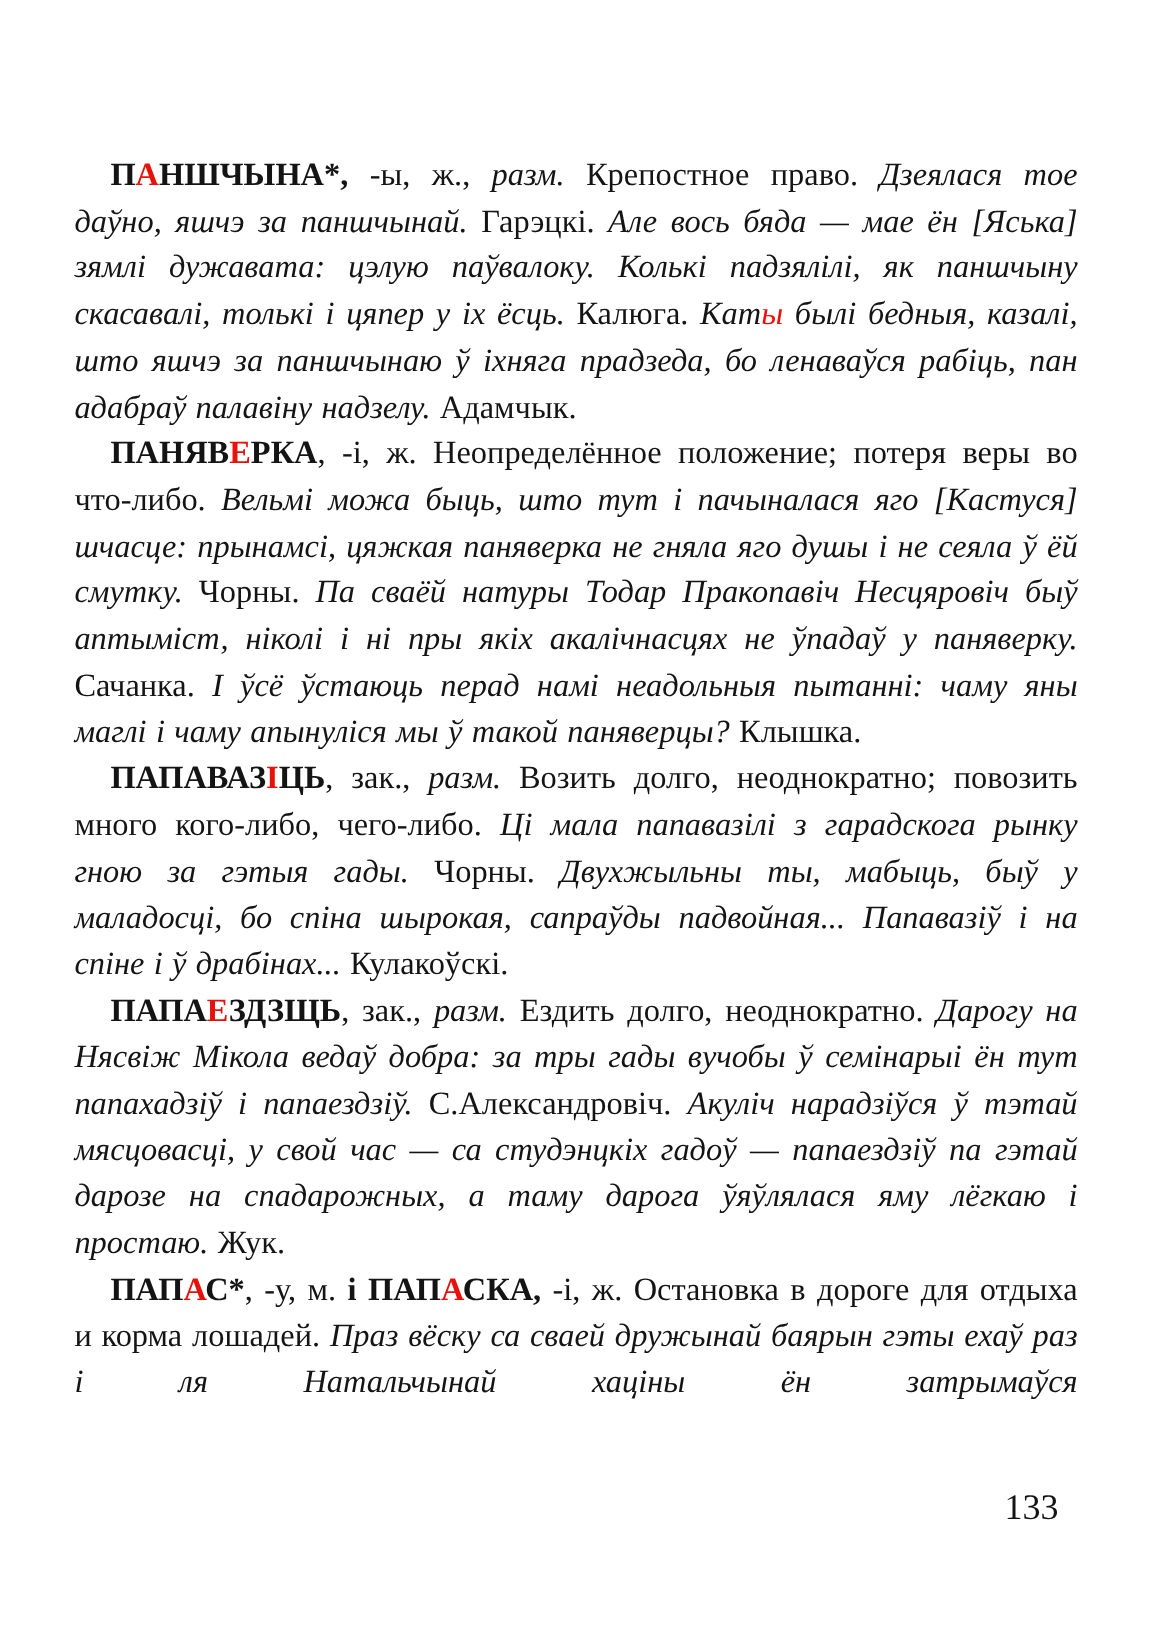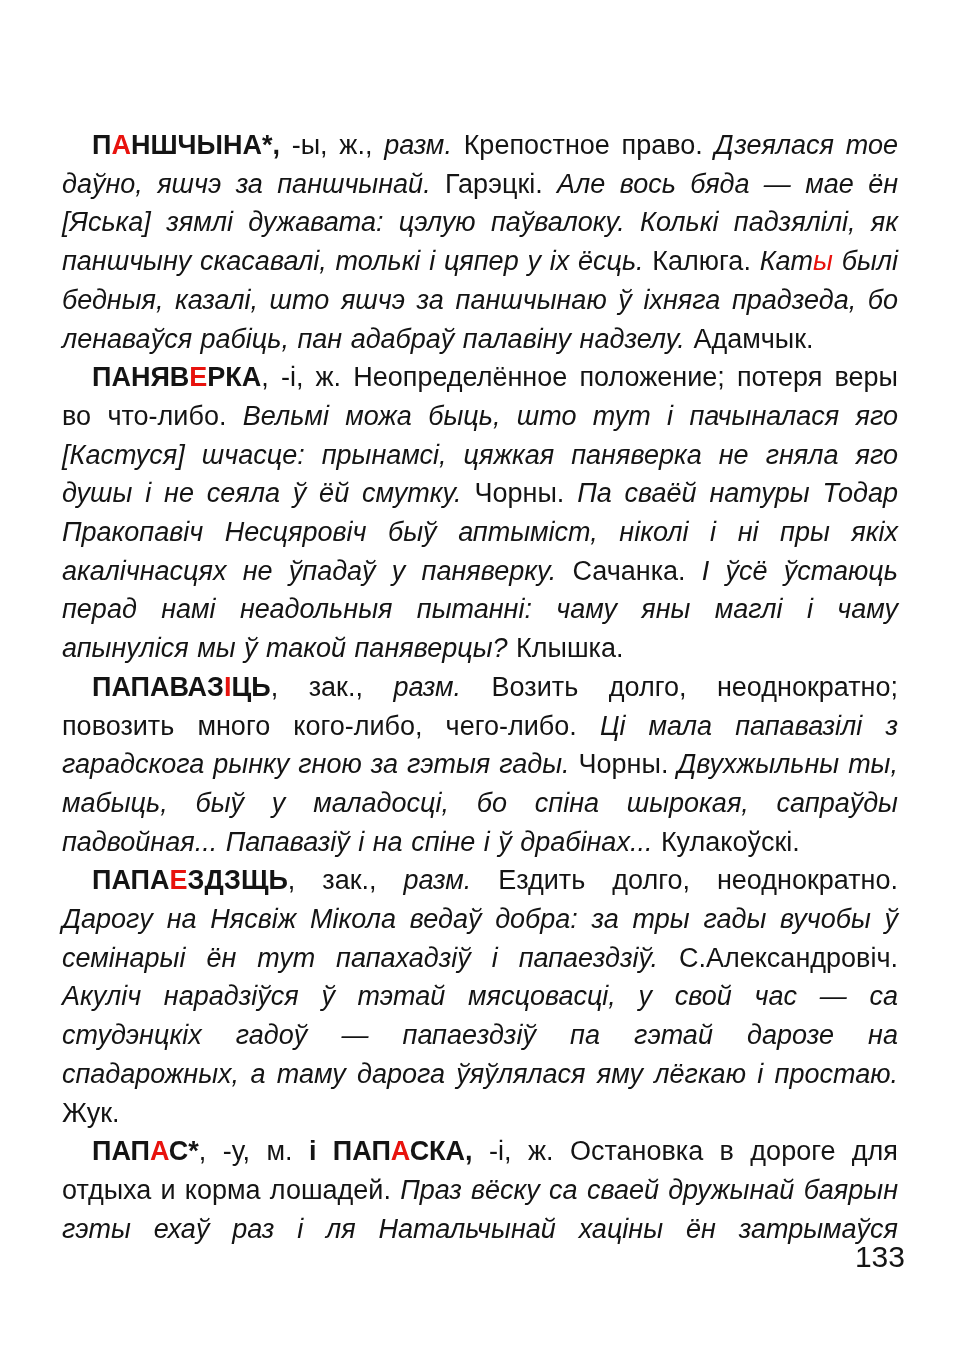--- a/index.html
+++ b/index.html
@@ -6,21 +6,21 @@
     margin: 0;
     padding: 0;
     background: #ffffff;
   }
   .book-page {
     position: relative;
     width: 960px;
     height: 1360px;
     background: #ffffff;
     overflow: hidden;
-    font-family: Liberation Sans, sans-serif;
+    font-family: Liberation Serif, serif;
     color: #141414;
   }
   .page-text {
     position: absolute;
     left: 62px;
     top: 126px;
     width: 836px;
   }
   p.entry {
     margin: 0;
@@ -32,21 +32,21 @@
     word-spacing: 1px;
   }
   p.entry.continues {
     text-align-last: justify;
   }
   .b  { font-weight: bold; font-style: normal; }
   .i  { font-style: italic; }
   .red { color: var(--accent, #e8120d); }
   .page-number {
     position: absolute;
-    right: 55px;
+    right: 78px;
     top: 1240px;
     font-size: 30px;
     line-height: 34px;
     font-weight: normal;
     color: #141414;
   }
 </style>
 </head>
 <body>
 

